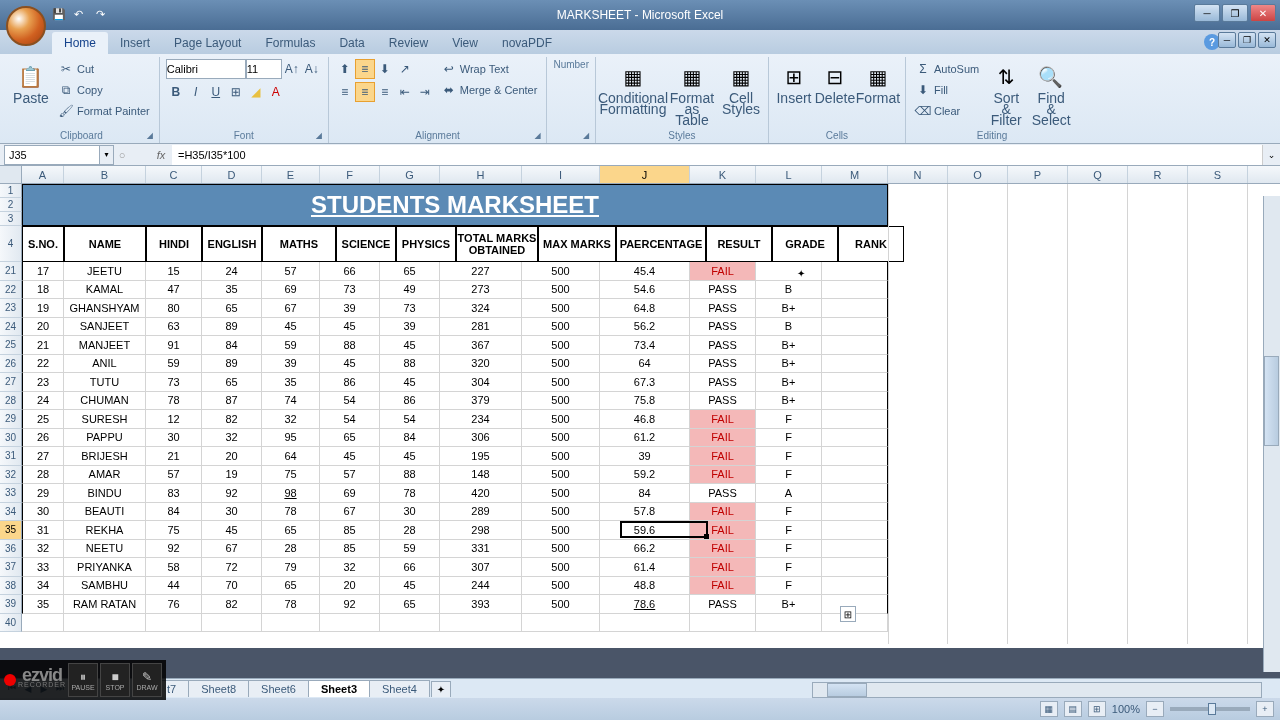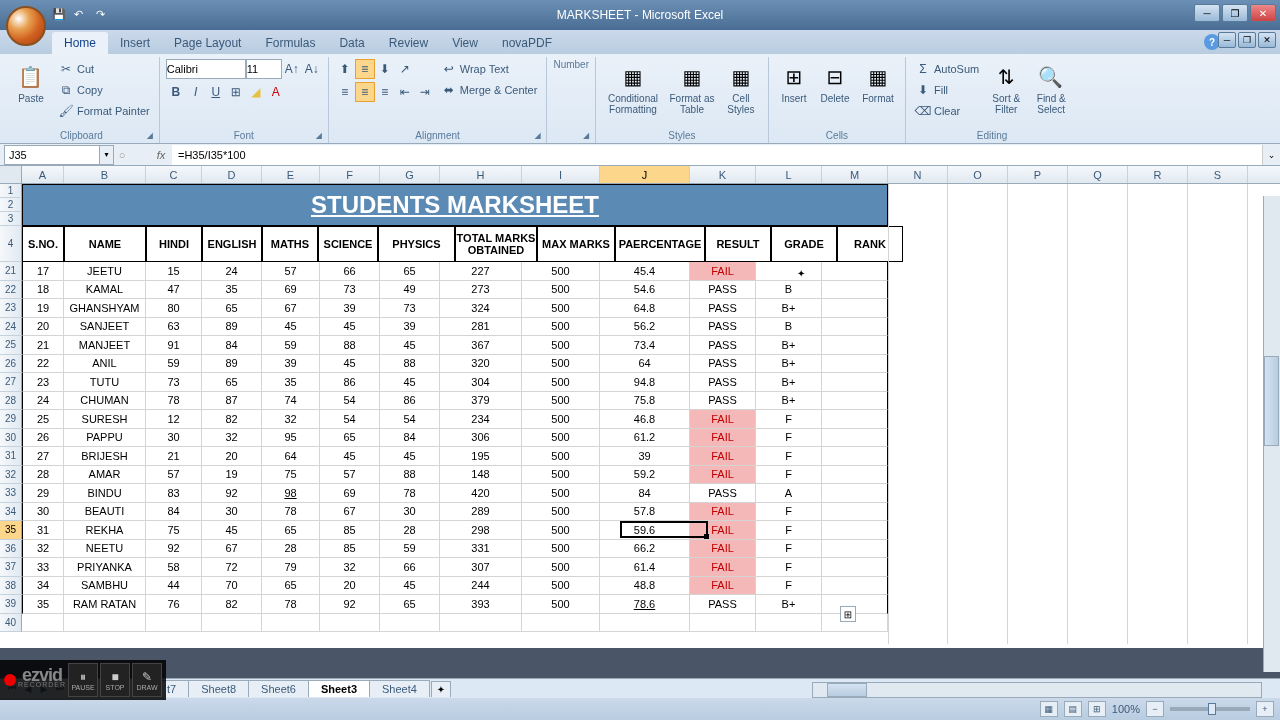--- a/index.html
+++ b/index.html
@@ -27,21 +27,21 @@
   
   
   .ribbon { height: 90px; background: linear-gradient(#eaf1f9, #dce8f4); border-bottom: 1px solid #9ab; display: flex; padding: 3px 4px 0 4px; }
   .rgroup { border-right: 1px solid #b8c8d8; padding: 0 6px; display: flex; flex-direction: column; position: relative; }
   .rgroup-label { font-size: 10px; color: #5a7a9a; text-align: center; height: 15px; line-height: 15px; }
   .rgroup-body { flex: 1; display: flex; align-items: flex-start; gap: 3px; padding-top: 2px; }
   .dialog-launcher { position: absolute; right: 2px; bottom: 2px; width: 10px; height: 10px; font-size: 8px; color: #5a7a9a; cursor: pointer; }
   
   .big-btn { display: flex; flex-direction: column; align-items: center; width: 42px; cursor: pointer; padding: 2px; }
   .big-btn .ico { width: 32px; height: 32px; display: flex; align-items: center; justify-content: center; font-size: 20px; }
-  .big-btn .lbl { font-size: 10px; color: #3b5a7a; text-align: center; line-height: 11px; }
+  .big-btn .lbl { font-size: 14px; color: #3b5a7a; text-align: center; line-height: 11px; }
   .small-btn-col { display: flex; flex-direction: column; gap: 1px; }
   .small-btn { display: flex; align-items: center; gap: 3px; font-size: 11px; color: #3b5a7a; cursor: pointer; height: 20px; padding: 0 3px; }
   .small-btn .ico { width: 16px; height: 16px; font-size: 12px; display: flex; align-items: center; justify-content: center; }
   
   .font-select { width: 80px; height: 20px; font-size: 11px; border: 1px solid #9ab; background: #fff; }
   .size-select { width: 36px; height: 20px; font-size: 11px; border: 1px solid #9ab; background: #fff; }
   .icon-btn { width: 20px; height: 20px; border: 1px solid transparent; display: flex; align-items: center; justify-content: center; font-size: 12px; cursor: pointer; color: #3b5a7a; }
   .icon-btn.active { background: #fbd68b; border-color: #e8a030; }
   .icon-row { display: flex; gap: 0px; }
   
@@ -375,23 +375,23 @@
         <div class="row-h">39</div>
         <div class="row-h">40</div>
       </div>
     <div class="cells" id="cells">
       <div class="title-cell">STUDENTS MARKSHEET</div>
       <div class="hdr-row" id="hdr-row">
           <div class="hdr-cell" style="width: 42px;">S.NO.</div>
           <div class="hdr-cell" style="width: 82px;">NAME</div>
           <div class="hdr-cell" style="width: 56px;">HINDI</div>
           <div class="hdr-cell" style="width: 60px;">ENGLISH</div>
-          <div class="hdr-cell" style="width: 56px;">MATHS</div>
+          <div class="hdr-cell" style="width: 74px;">MATHS</div>
           <div class="hdr-cell" style="width: 60px;">SCIENCE</div>
-          <div class="hdr-cell" style="width: 77px; text-align: right;">PHYSICS</div>
+          <div class="hdr-cell" style="width: 60px; text-align: right;">PHYSICS</div>
           <div class="hdr-cell" style="width: 82px;">TOTAL MARKS OBTAINED</div>
           <div class="hdr-cell" style="width: 78px;">MAX MARKS</div>
           <div class="hdr-cell" style="width: 90px;">PAERCENTAGE</div>
           <div class="hdr-cell" style="width: 66px;">RESULT</div>
           <div class="hdr-cell" style="width: 66px;">GRADE</div>
           <div class="hdr-cell" style="width: 66px;">RANK</div>
         </div>
       <div class="data-area" id="data-area">
           <div class="data-row">
             <div class="data-cell left" style="width: 42px;">17</div>
@@ -486,21 +486,21 @@
           <div class="data-row">
             <div class="data-cell left" style="width: 42px;">23</div>
             <div class="data-cell" style="width: 82px;">TUTU</div>
             <div class="data-cell" style="width: 56px;">73</div>
             <div class="data-cell" style="width: 60px;">65</div>
             <div class="data-cell" style="width: 58px;">35</div>
             <div class="data-cell" style="width: 60px;">86</div>
             <div class="data-cell" style="width: 60px;">45</div>
             <div class="data-cell" style="width: 82px;">304</div>
             <div class="data-cell" style="width: 78px;">500</div>
-            <div class="data-cell" style="width: 90px;">94.8</div>
+            <div class="data-cell" style="width: 90px;">67.3</div>
             <div class="data-cell pass" style="width: 66px;">PASS</div>
             <div class="data-cell" style="width: 66px;">B+</div>
             <div class="data-cell right-edge" style="width: 66px;"></div>
           </div>
           <div class="data-row">
             <div class="data-cell left" style="width: 42px;">24</div>
             <div class="data-cell" style="width: 82px;">CHUMAN</div>
             <div class="data-cell" style="width: 56px;">78</div>
             <div class="data-cell" style="width: 60px;">87</div>
             <div class="data-cell" style="width: 58px;">74</div>

